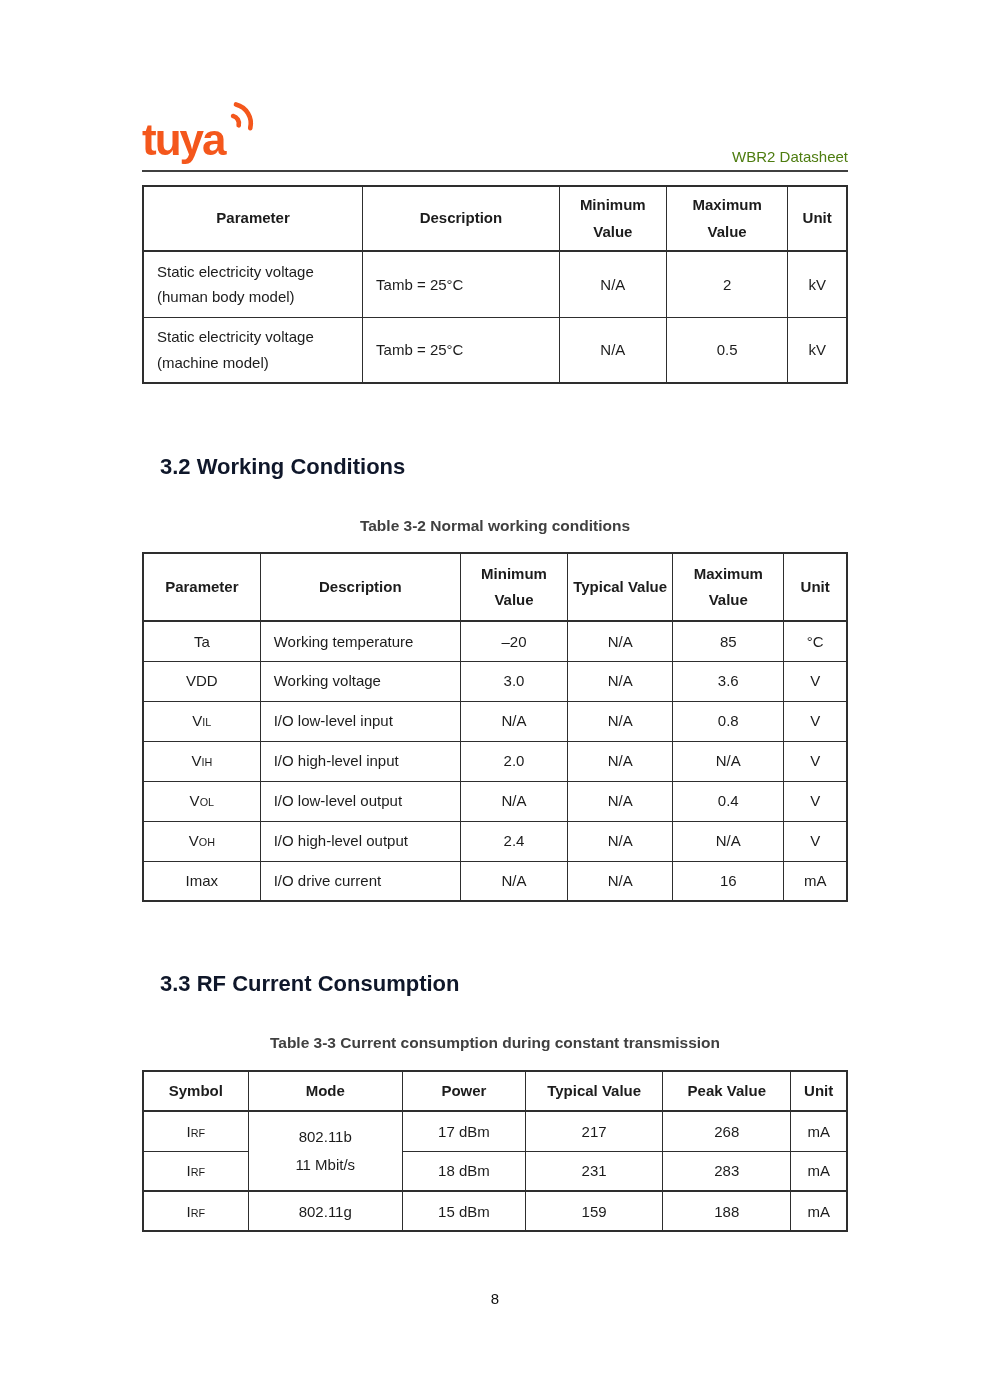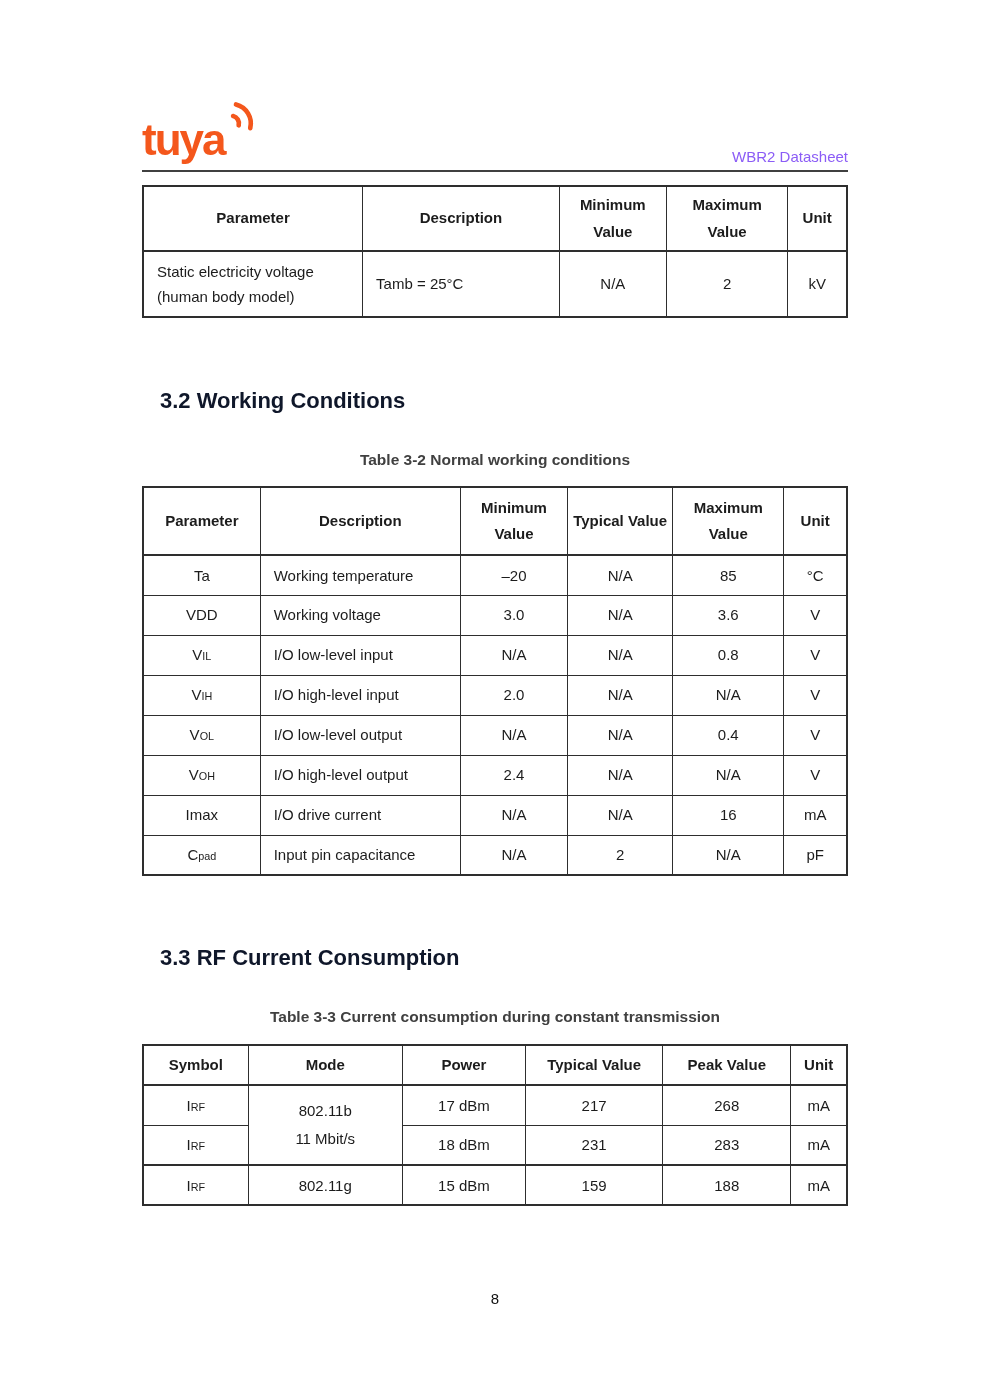--- a/index.html
+++ b/index.html
@@ -32,21 +32,21 @@
     letter-spacing: -2px;
     line-height: 56px;
     display: inline-block;
   }
   .logo-arcs {
     position: absolute;
     left: 84px; top: -13px;
     width: 34px; height: 32px;
     transform: rotate(14deg);
   }
-  .doc-title { font-size: 15px; color: #8b5cf6; padding-bottom: 3px; }
+  .doc-title { font-size: 15px; color: #4d7c0f; padding-bottom: 3px; }
 
   
   .section-heading {
     font-size: 22px;
     font-weight: bold;
     color: #0f172a;
     padding-left: 18px;
     line-height: 1.1;
   }
   .s32 { margin-top: 71px; }
@@ -141,20 +141,27 @@
         </tr>
       </thead>
       <tbody>
         <tr>
           <td class="left">Static electricity voltage (human body model)</td>
           <td class="left">Tamb = 25°C</td>
           <td>N/A</td>
           <td>2</td>
           <td>kV</td>
         </tr>
+        <tr>
+          <td class="left">Static electricity voltage (machine model)</td>
+          <td class="left">Tamb = 25°C</td>
+          <td>N/A</td>
+          <td>0.5</td>
+          <td>kV</td>
+        </tr>
       </tbody>
     </table>
 
     <div class="section-heading s32">3.2 Working Conditions</div>
     <div class="table-caption">Table 3-2 Normal working conditions</div>
 
     <table class="t2">
       <colgroup>
           <col style="width:117px">
           <col style="width:200px">
@@ -223,28 +230,20 @@
           <td>V</td>
         </tr>
         <tr>
           <td><span>Imax</span><span class="sub"></span></td>
           <td class="left">I/O drive current</td>
           <td>N/A</td>
           <td>N/A</td>
           <td>16</td>
           <td>mA</td>
         </tr>
-        <tr>
-          <td><span>C</span><span class="sub">pad</span></td>
-          <td class="left">Input pin capacitance</td>
-          <td>N/A</td>
-          <td>2</td>
-          <td>N/A</td>
-          <td>pF</td>
-        </tr>
       </tbody>
     </table>
 
     <div class="section-heading s33">3.3 RF Current Consumption</div>
     <div class="table-caption">Table 3-3 Current consumption during constant transmission</div>
 
     <table class="t3">
       <colgroup>
           <col style="width:105px">
           <col style="width:154px">

